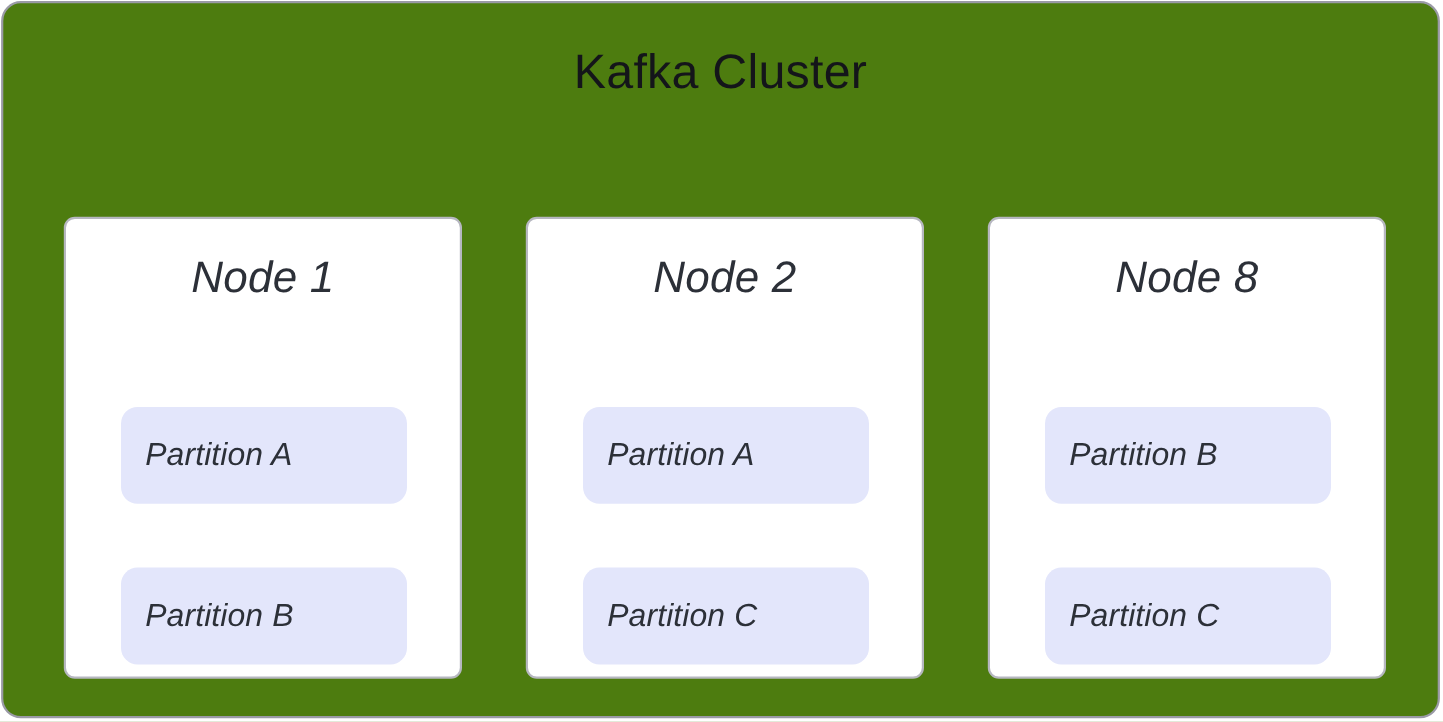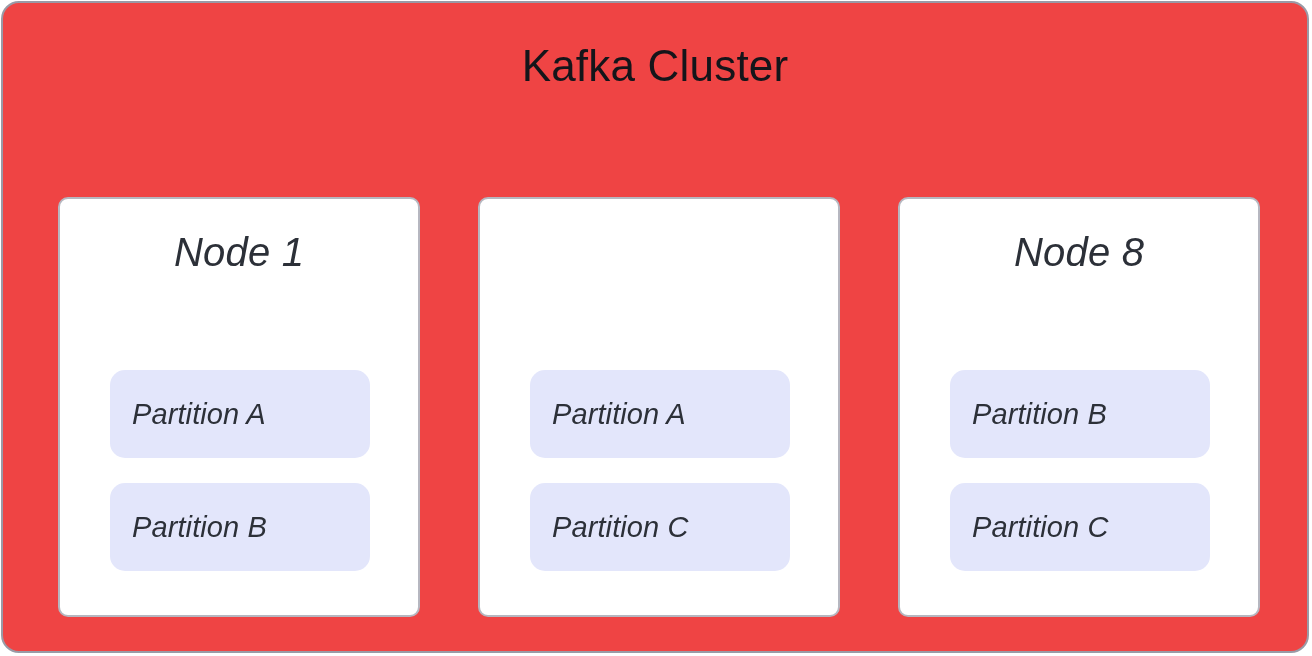--- a/index.html
+++ b/index.html
@@ -14,21 +14,21 @@
     overflow: hidden;
   }
 
   .cluster {
     position: absolute;
     left: 1px;
     top: 1px;
     width: 1308px;
     height: 652px;
     box-sizing: border-box;
-    background: #ef4444;
+    background: #4d7c0f;
     border: 2px solid #9a9aa6;
     border-radius: 18px;
   }
 
   .cluster-title {
     position: absolute;
     left: 0;
     top: 41px;
     width: 100%;
     text-align: center;
@@ -72,21 +72,21 @@
     letter-spacing: 0.2px;
   }
 
   .partitions {
     position: absolute;
     left: 50px;
     top: 171px;
     width: 260px;
     display: flex;
     flex-direction: column;
-    gap: 25px;
+    gap: 58px;
   }
 
   .partition-pill {
     box-sizing: border-box;
     height: 88px;
     background: #e3e6fb;
     border-radius: 15px;
     display: flex;
     align-items: center;
     padding-left: 22px;
@@ -107,20 +107,21 @@
 
     <div class="node-card">
       <div class="node-title">Node 1</div>
       <div class="partitions">
         <div class="partition-pill">Partition A</div>
         <div class="partition-pill">Partition B</div>
       </div>
     </div>
 
     <div class="node-card">
+      <div class="node-title">Node 2</div>
       <div class="partitions">
         <div class="partition-pill">Partition A</div>
         <div class="partition-pill">Partition C</div>
       </div>
     </div>
 
     <div class="node-card">
       <div class="node-title">Node 8</div>
       <div class="partitions">
         <div class="partition-pill">Partition B</div>

